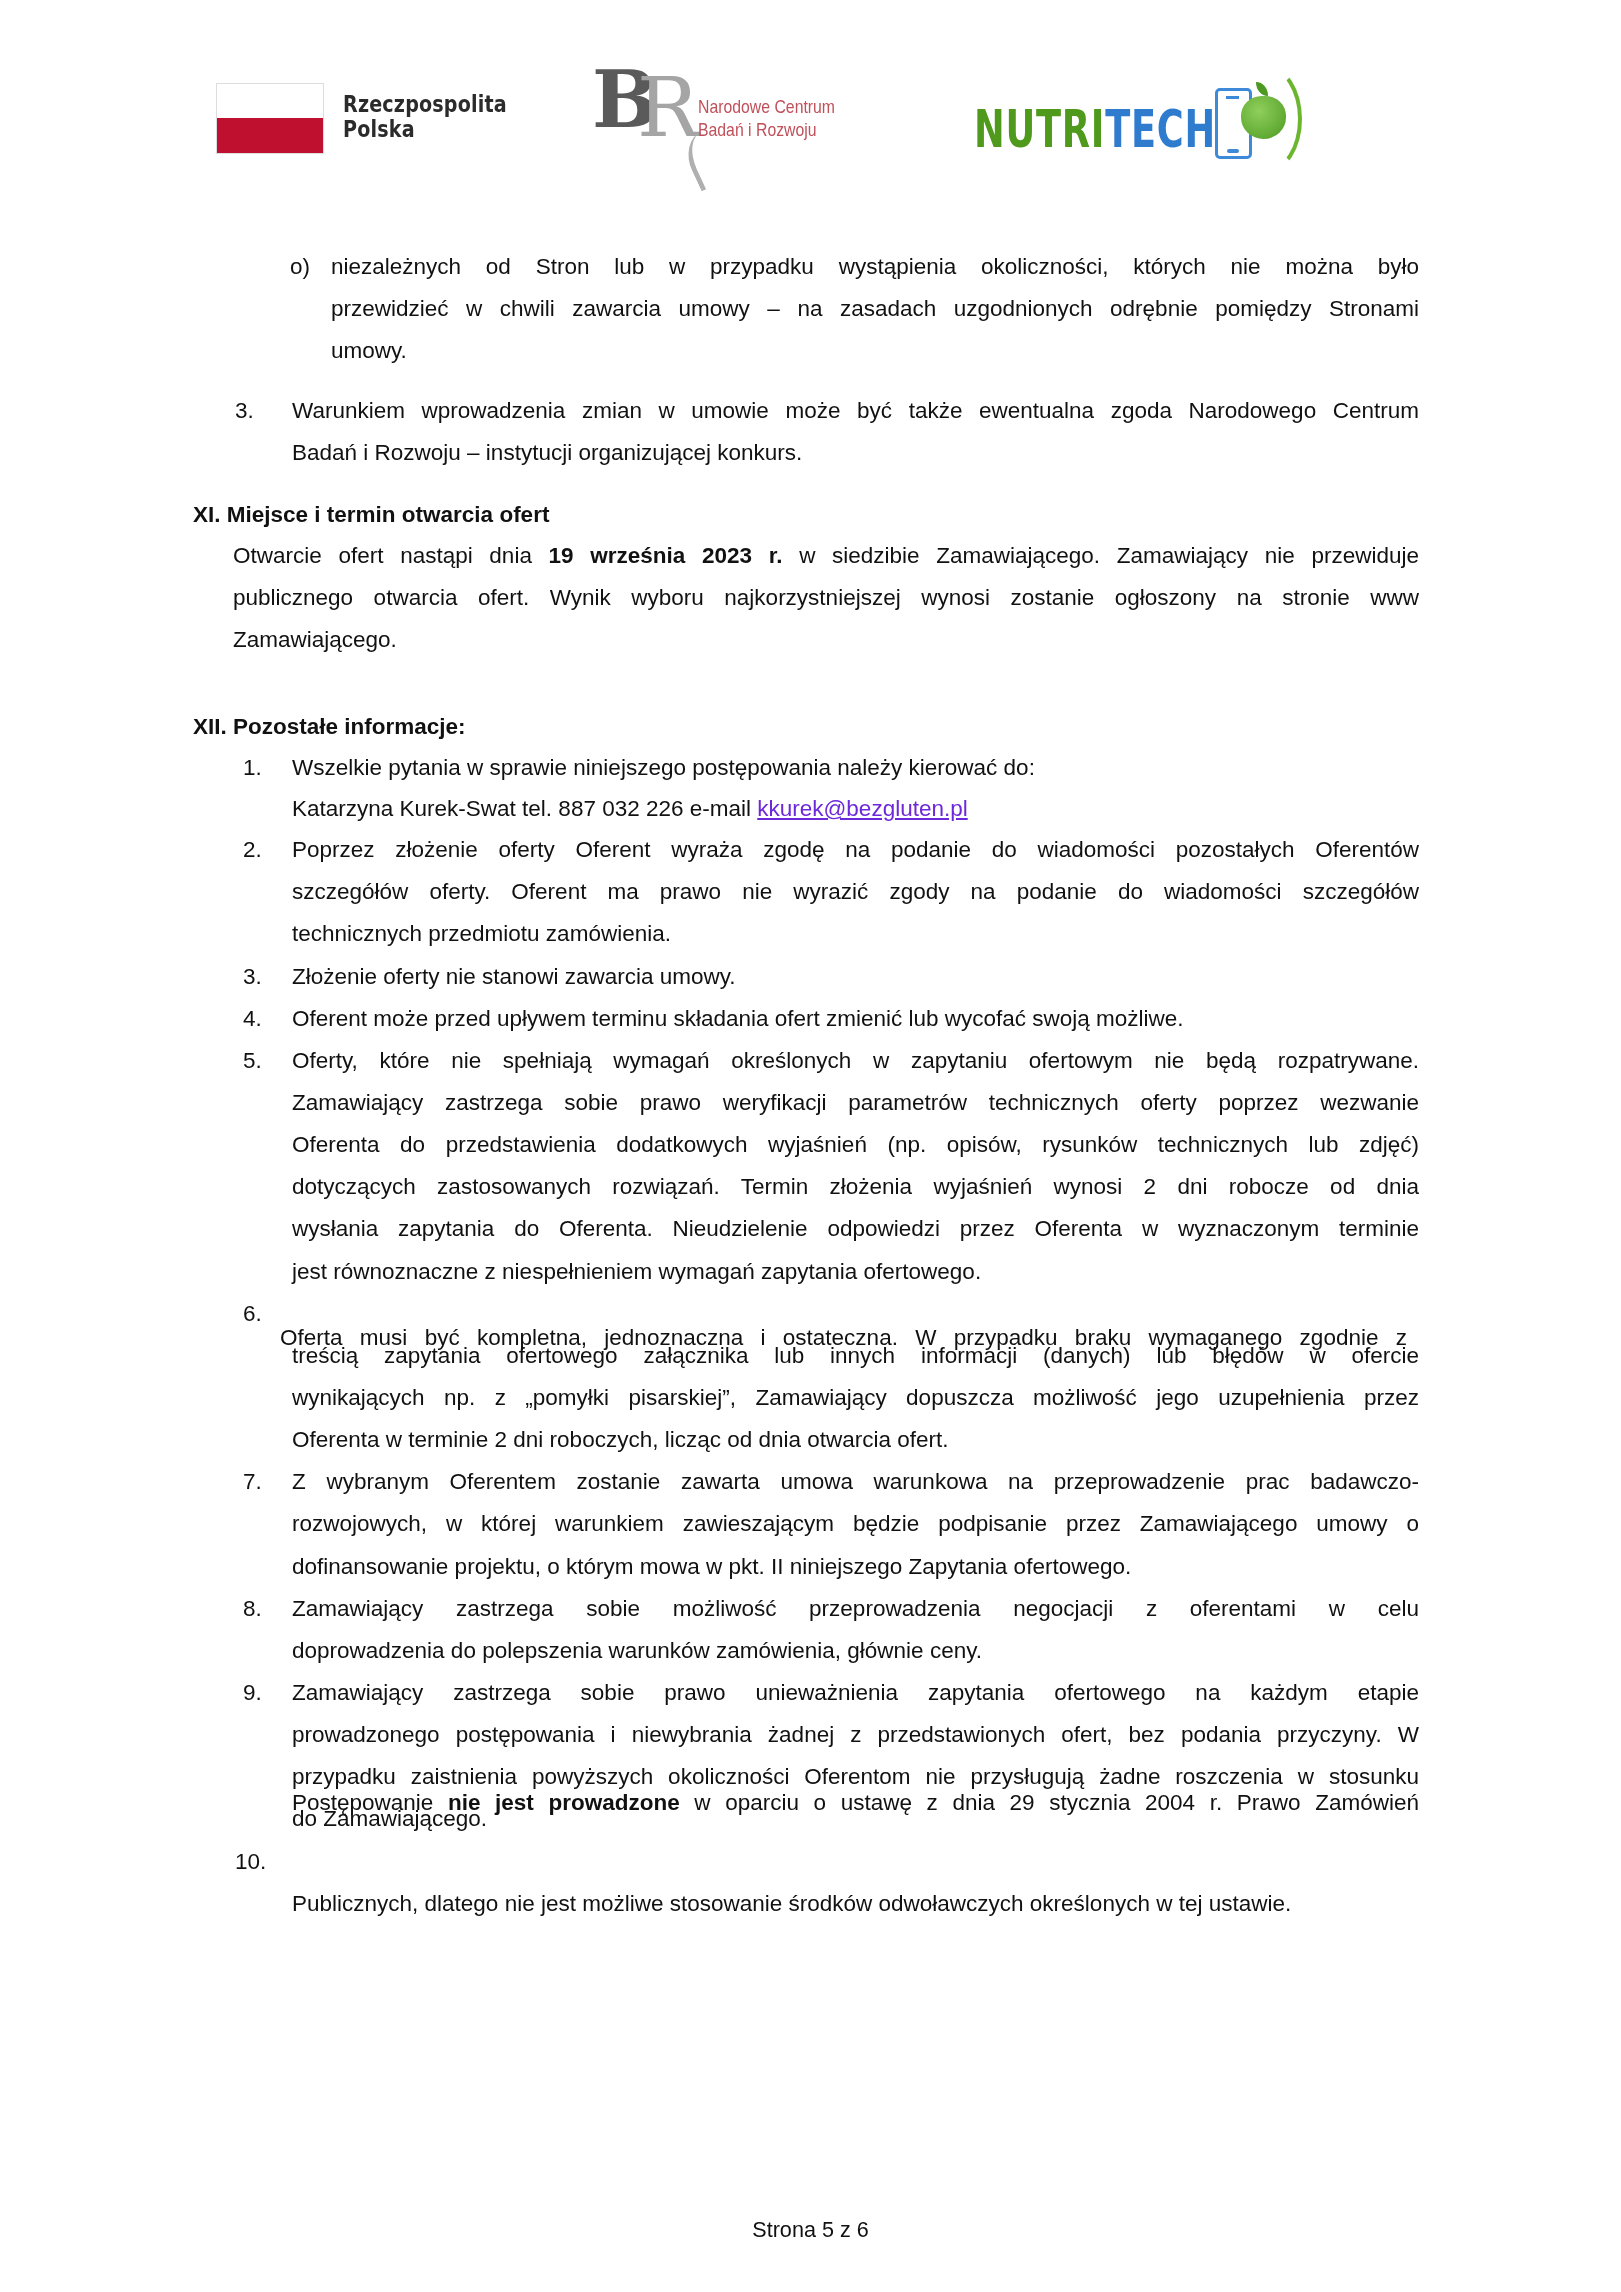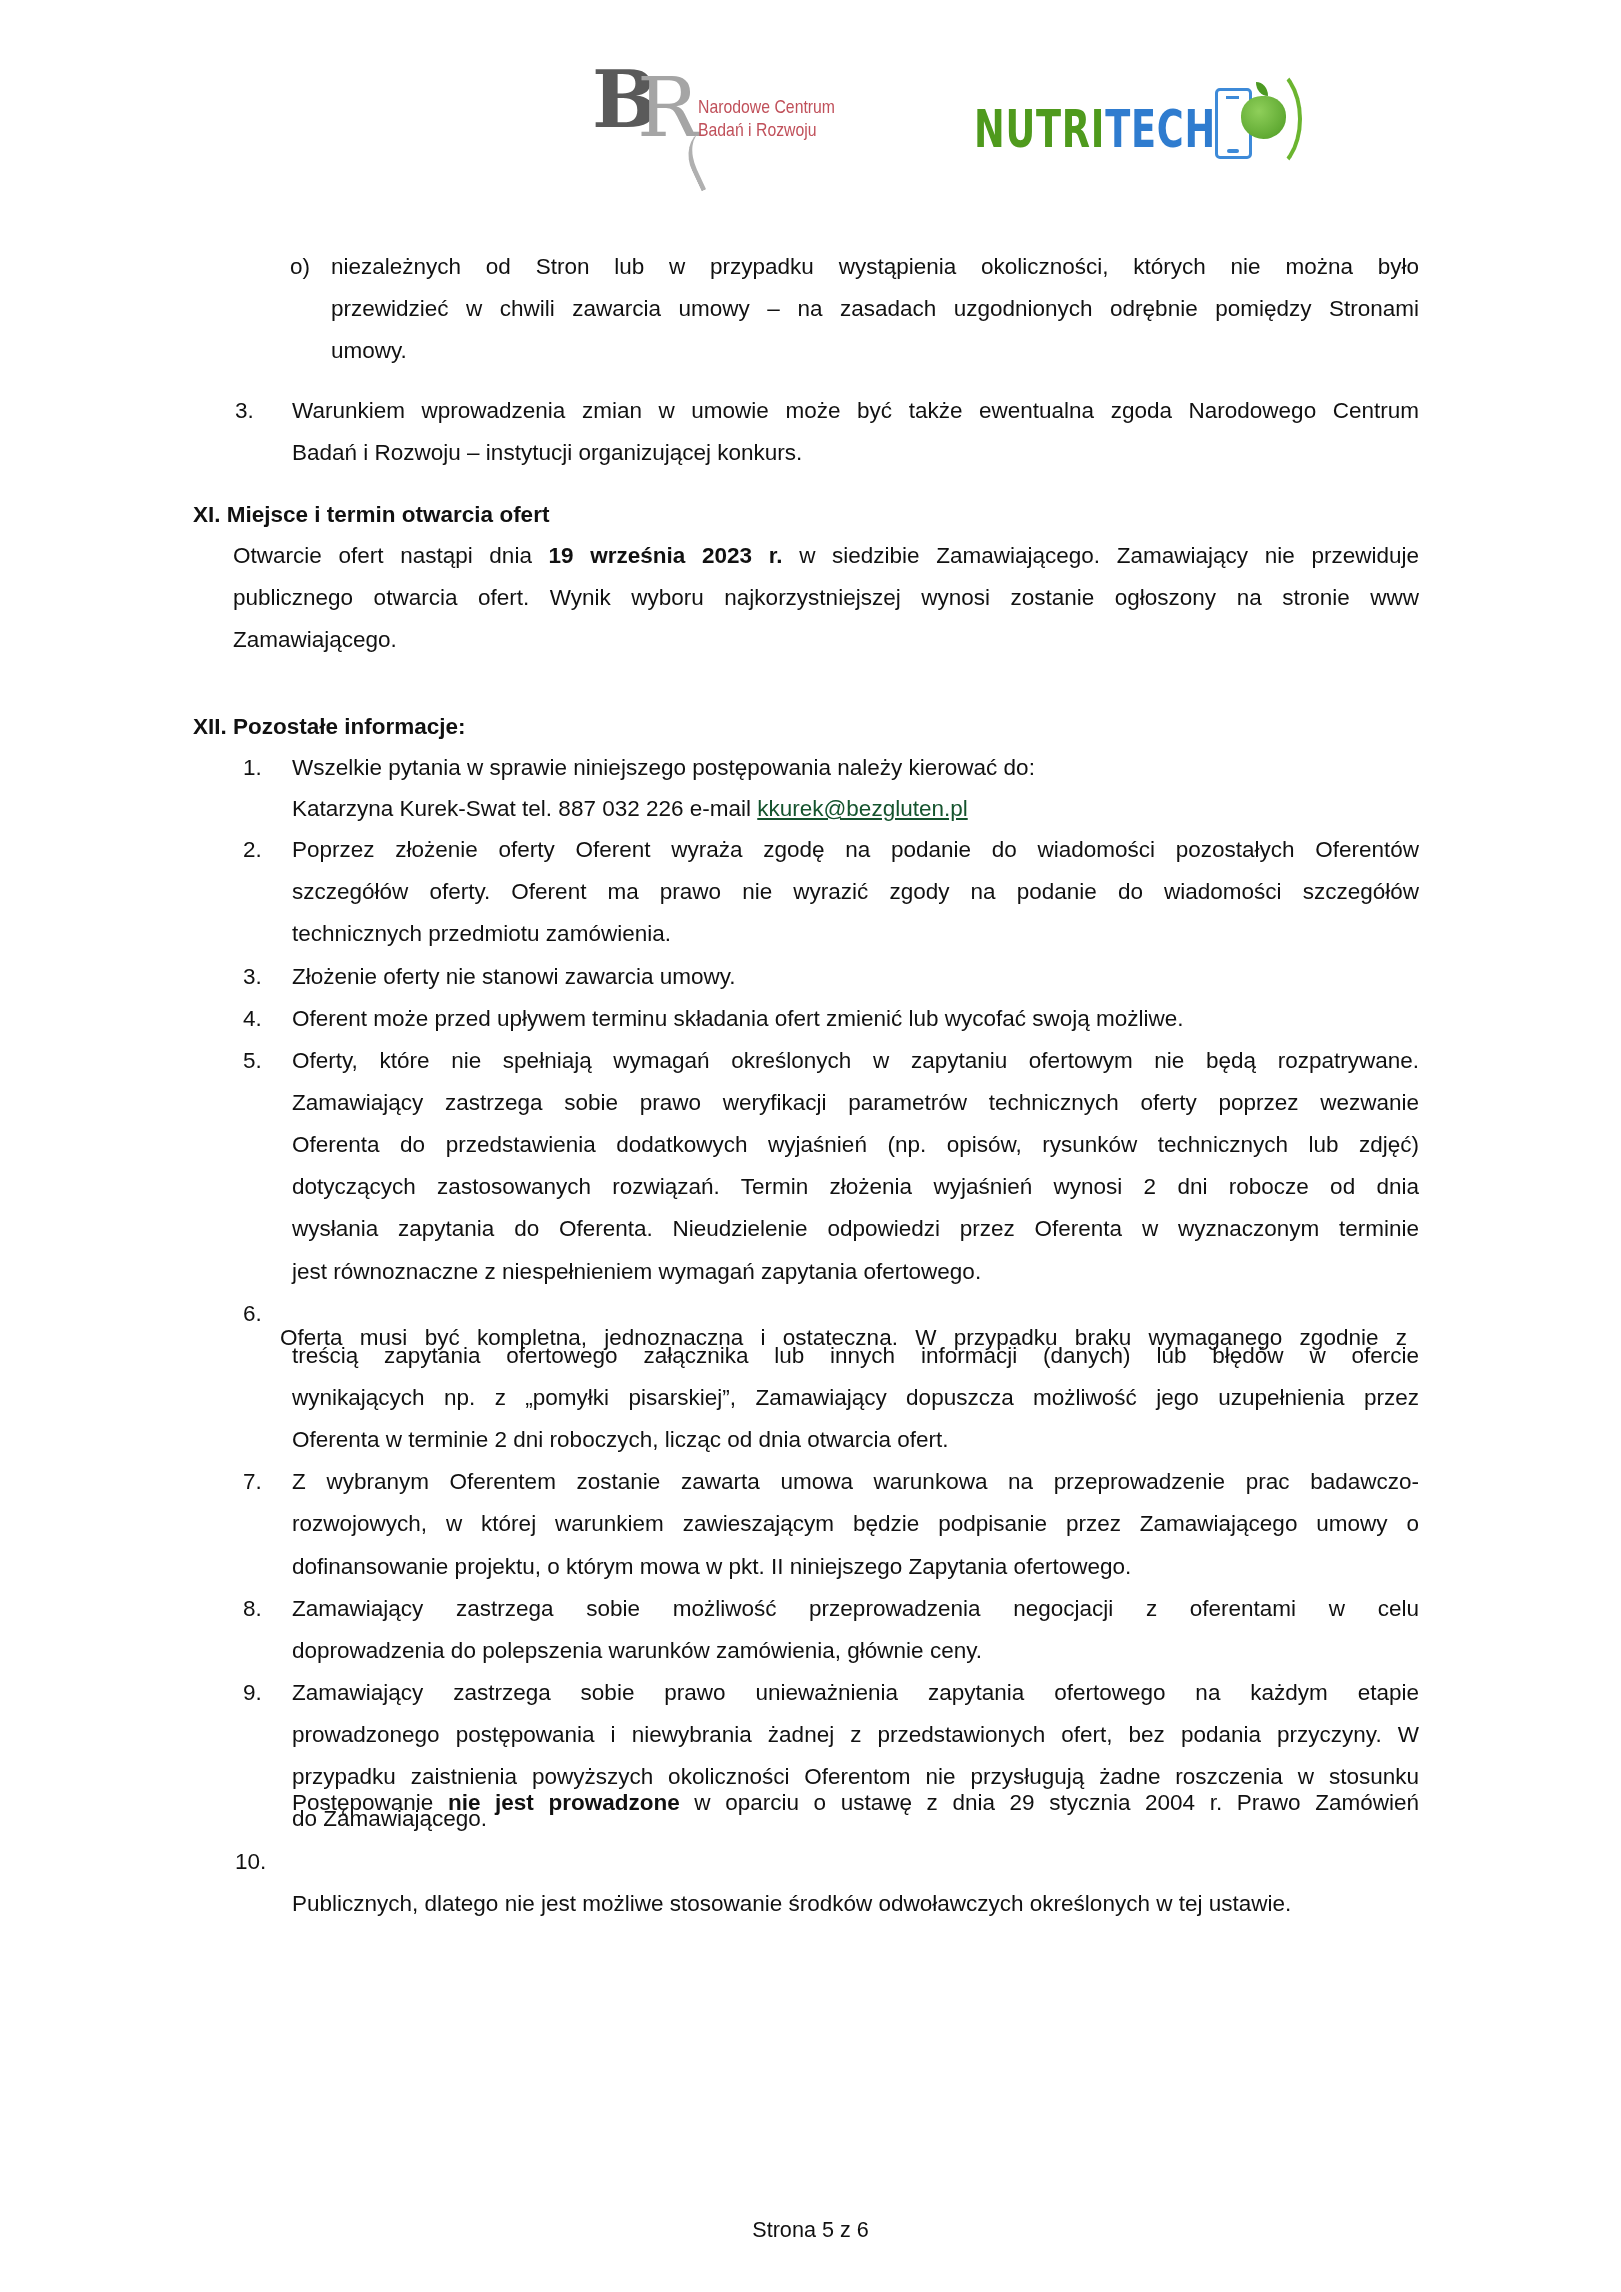--- a/index.html
+++ b/index.html
@@ -29,31 +29,41 @@
   .phone:after { content: ""; position: absolute; left: 8.8px; bottom: 3.9px; width: 11.8px; height: 3.9px; background: #3d8ad8; border-radius: 2px; }
   .apple { position: absolute; left: 267px; top: 31px; width: 45px; height: 43px; background: radial-gradient(circle at 40% 35%, #8fcf5a, #4c9a22); border-radius: 46% 46% 50% 50%; }
   .apple-leaf { position: absolute; left: 282px; top: 17.6px; width: 11.8px; height: 13.7px; background: #4c9a22; border-radius: 0 100% 0 100%; }
   .arc { position: absolute; left: 257px; top: 0; width: 71px; height: 108px; border: 4.9px solid transparent; border-right-color: #6bb52f; border-radius: 50%; }
 
   
   .content { position: absolute; left: 0; top: 0; width: 1621px; font-family: "Liberation Sans", sans-serif; font-size: 22.5px; color: #111; }
   .line { position: absolute; white-space: nowrap; line-height: 29px; }
   .just { text-align: justify; text-align-last: justify; white-space: normal; }
   .b { font-weight: bold; }
-  a.mail { color: #14532d; text-decoration: underline; }
+  a.mail { color: #6d28d9; text-decoration: underline; }
   .heading { font-weight: bold; font-size: 22.5px; }
 
   .num { position: absolute; line-height: 29px; }
 
   .footer { position: absolute; top: 2217px; left: 0; width: 1621px; text-align: center; font-family: "Liberation Sans", sans-serif; font-size: 21.6px; color: #111; }
 </style>
 </head>
 <body>
 
 <div class="header">
+  <div class="logo-rp">
+    <div class="flag">
+        <div class="w"></div>
+        <div class="r"></div>
+      </div>
+    <div class="rp-text">
+      <div>Rzeczpospolita</div>
+      <div>Polska</div>
+    </div>
+  </div>
 
   <div class="logo-ncbr">
     <span class="ncbr-b">B</span>
     <span class="ncbr-r">R</span>
     <span class="ncbr-tail"></span>
     <div class="ncbr-text">
       <div>Narodowe Centrum</div>
       <div>Badań i Rozwoju</div>
     </div>
   </div>

